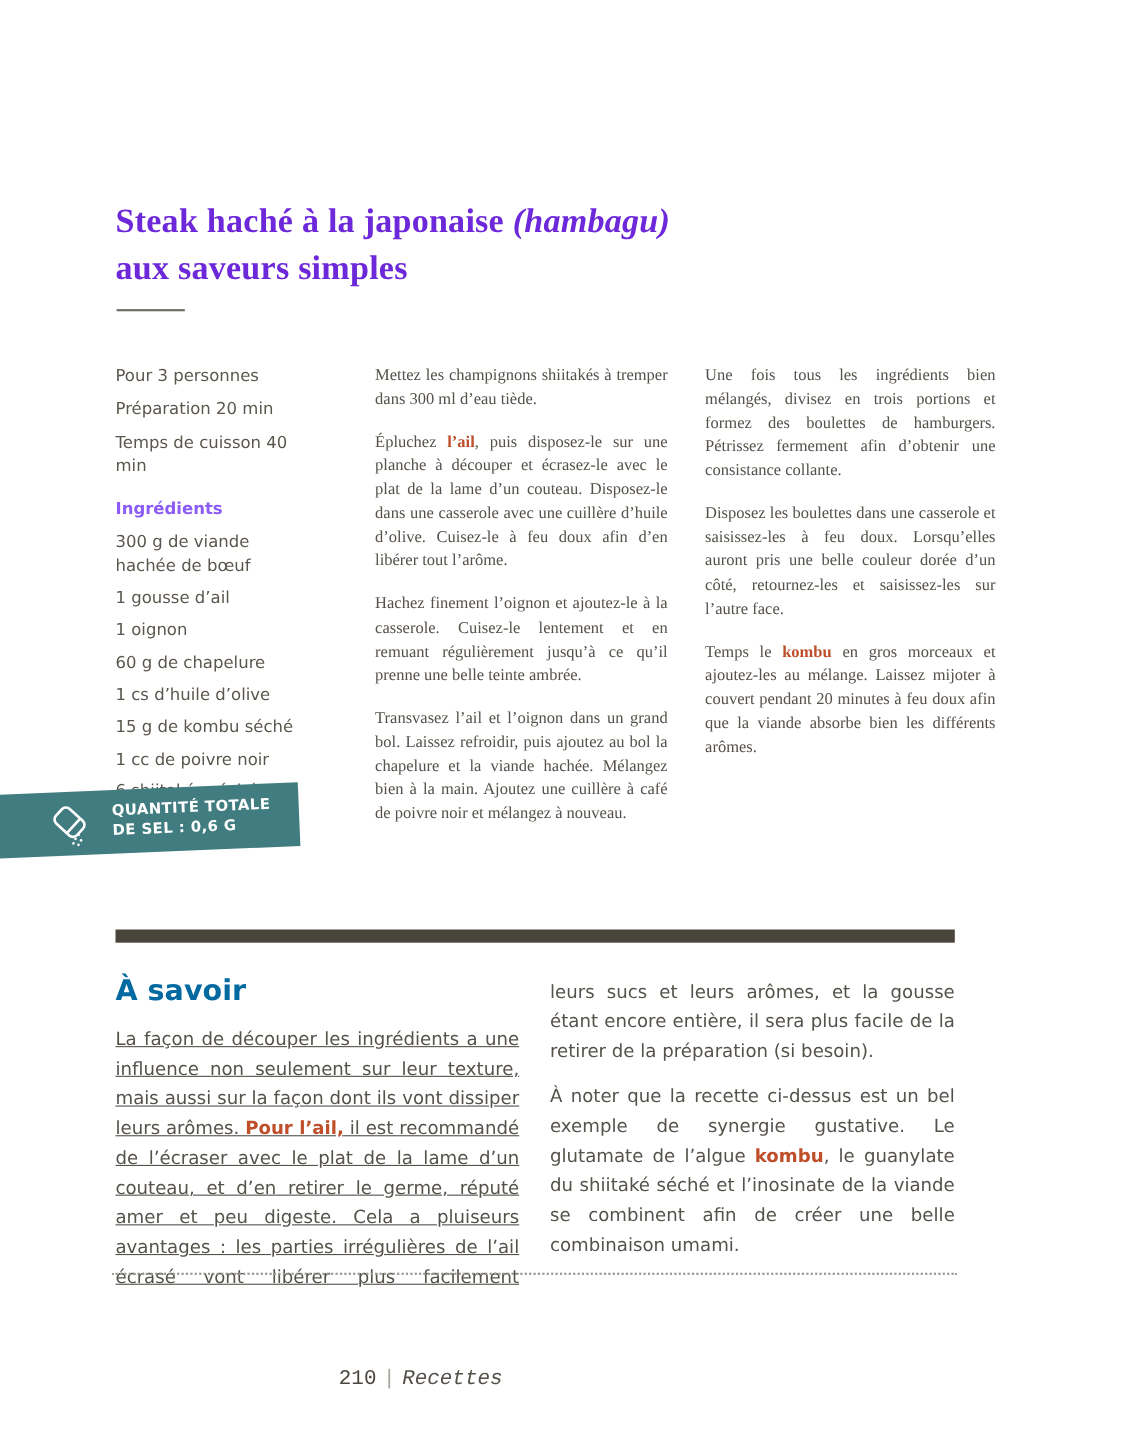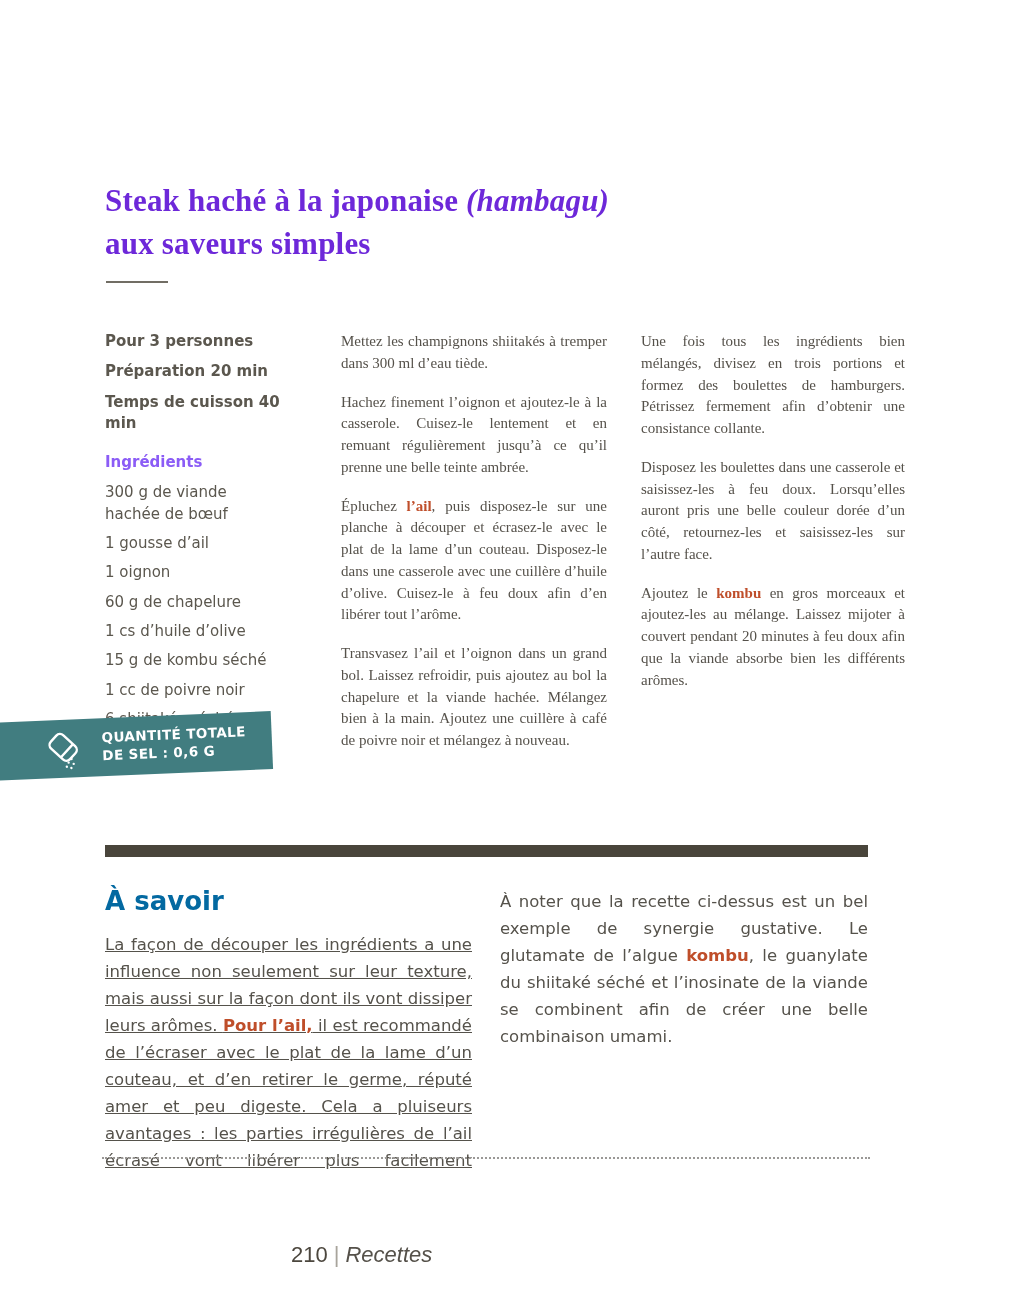--- a/index.html
+++ b/index.html
@@ -22,21 +22,21 @@
   .title-rule {
     position: absolute; left: 106px; top: 281px; width: 62px;
     border-top: 2px solid #716d64;
   }
 
   
   .meta-col {
     position: absolute; left: 105px; top: 331px; width: 180px;
     font-size: 15px; color: #5b574e; line-height: 1.42;
   }
-  .meta-col .meta-line { margin-bottom: 9px; font-weight: bold; }
+  .meta-col .meta-line { margin-bottom: 9px; }
   .ingredients-heading {
     font-weight: 700; color: #8b5cf6; margin-top: 18px; margin-bottom: 9px;
   }
   .ingredients-list { list-style: none; }
   .ingredients-list li { margin-bottom: 8px; }
 
   
   .steps-col {
     position: absolute; top: 331px;
     font-family: "Liberation Serif", "DejaVu Serif", serif;
@@ -84,23 +84,23 @@
   .savoir-left  { left: 105px; top: 931px; width: 367px; text-decoration: underline; }
   .savoir-right { left: 500px; top: 888px; width: 368px; }
   .fill-last { text-align-last: justify; }
 
   
   .dotted-rule {
     position: absolute; left: 102px; top: 1157px; width: 768px; height: 0;
     border-top: 2px dotted #9a9896;
   }
   .footer {
-    position: absolute; left: 291px; top: 1242px;
-    font-family: Liberation Sans, sans-serif;
-    font-size: 22px; color: #4c473e;
+    position: absolute; left: 308px; top: 1242px;
+    font-family: Liberation Mono, monospace;
+    font-size: 19px; color: #4c473e;
   }
   .footer .divider { color: #a8a49c; padding: 0 6px; font-weight: 400; }
   .footer .section-name { font-style: italic; color: #55514a; }
 </style>
 </head>
 <body>
 
 <h1 class="title"><span>Steak haché à la japonaise </span><span class="it">(hambagu)</span><br><span>aux saveurs simples</span></h1>
 <div class="title-rule"></div>
 
@@ -117,29 +117,29 @@
     <li>1 cs d’huile d’olive</li>
     <li>15 g de kombu séché</li>
     <li>1 cc de poivre noir</li>
     <li>6 shiitakés séchés</li>
     <li>300 ml d’eau tiède</li>
   </ul>
 </div>
 
 <div class="steps-col steps-col-1">
   <p><span>Mettez les champignons shiitakés à tremper dans 300 ml d’eau tiède.</span><span class="accent"></span><span></span></p>
+  <p><span>Épluchez </span><span class="accent">l’ail</span><span>, puis disposez-le sur une planche à découper et écrasez-le avec le plat de la lame d’un couteau. Disposez-le dans une casserole avec une cuillère d’huile d’olive. Cuisez-le à feu doux afin d’en libérer tout l’arôme.</span></p>
   <p><span>Hachez finement l’oignon et ajoutez-le à la casserole. Cuisez-le lentement et en remuant régulièrement jusqu’à ce qu’il prenne une belle teinte ambrée.</span><span class="accent"></span><span></span></p>
-  <p><span>Épluchez </span><span class="accent">l’ail</span><span>, puis disposez-le sur une planche à découper et écrasez-le avec le plat de la lame d’un couteau. Disposez-le dans une casserole avec une cuillère d’huile d’olive. Cuisez-le à feu doux afin d’en libérer tout l’arôme.</span></p>
   <p><span>Transvasez l’ail et l’oignon dans un grand bol. Laissez refroidir, puis ajoutez au bol la chapelure et la viande hachée. Mélangez bien à la main. Ajoutez une cuillère à café de poivre noir et mélangez à nouveau.</span><span class="accent"></span><span></span></p>
 </div>
 
 <div class="steps-col steps-col-2">
   <p><span>Une fois tous les ingrédients bien mélangés, divisez en trois portions et formez des boulettes de hamburgers. Pétrissez fermement afin d’obtenir une consistance collante.</span><span class="accent"></span><span></span></p>
   <p><span>Disposez les boulettes dans une casserole et saisissez-les à feu doux. Lorsqu’elles auront pris une belle couleur dorée d’un côté, retournez-les et saisissez-les sur l’autre face.</span><span class="accent"></span><span></span></p>
-  <p><span>Ajoutez le </span><span class="accent">kombu</span><span> en gros morceaux et ajoutez-les au mélange. Laissez mijoter à couvert pendant 20 minutes à feu doux afin que la viande absorbe bien les différents arômes.</span></p>
+  <p><span>Temps le </span><span class="accent">kombu</span><span> en gros morceaux et ajoutez-les au mélange. Laissez mijoter à couvert pendant 20 minutes à feu doux afin que la viande absorbe bien les différents arômes.</span></p>
 </div>
 
 <div class="salt-badge">
   <span class="icon-wrap">
     <svg viewBox="0 0 48 48" width="48" height="48">
       <g transform="rotate(-45 24 24)" fill="none" stroke="#ffffff" stroke-width="2.4" stroke-linecap="round" stroke-linejoin="round">
         <rect x="14" y="8" width="18" height="26" rx="5"></rect>
         <line x1="15" y1="26" x2="31" y2="26"></line>
       </g>
       <g fill="#ffffff" stroke="none">
@@ -159,20 +159,21 @@
 
 <div class="section-bar"></div>
 
 <h2 class="savoir-heading">À savoir</h2>
 
 <div class="savoir-col savoir-left">
   <p class="fill-last"><span>La façon de découper les ingrédients a une influence non seulement sur leur texture, mais aussi sur la façon dont ils vont dissiper leurs arômes. </span><span class="accent">Pour l’ail,</span><span> il est recommandé de l’écraser avec le plat de la lame d’un couteau, et d’en retirer le germe, réputé amer et peu digeste. Cela a pluiseurs avantages : les parties irrégulières de l’ail écrasé vont libérer plus facilement</span></p>
 </div>
 
 <div class="savoir-col savoir-right">
+  <p><span>leurs sucs et leurs arômes, et la gousse étant encore entière, il sera plus facile de la retirer de la préparation (si besoin).</span><span class="accent"></span><span></span></p>
   <p><span>À noter que la recette ci-dessus est un bel exemple de synergie gustative. Le glutamate de l’algue </span><span class="accent">kombu</span><span>, le guanylate du shiitaké séché et l’inosinate de la viande se combinent afin de créer une belle combinaison umami.</span></p>
 </div>
 
 <div class="dotted-rule"></div>
 
 <div class="footer">
   <span>210</span><span class="divider">|</span><span class="section-name">Recettes</span>
 </div>
 
 </body></html>

